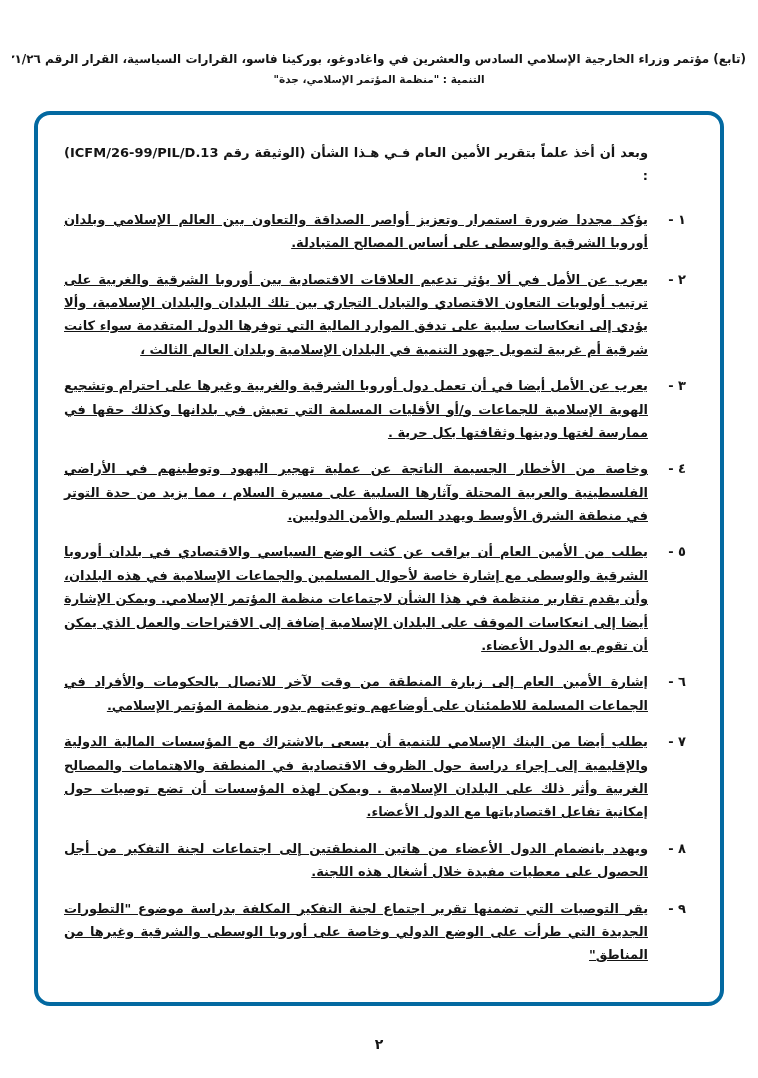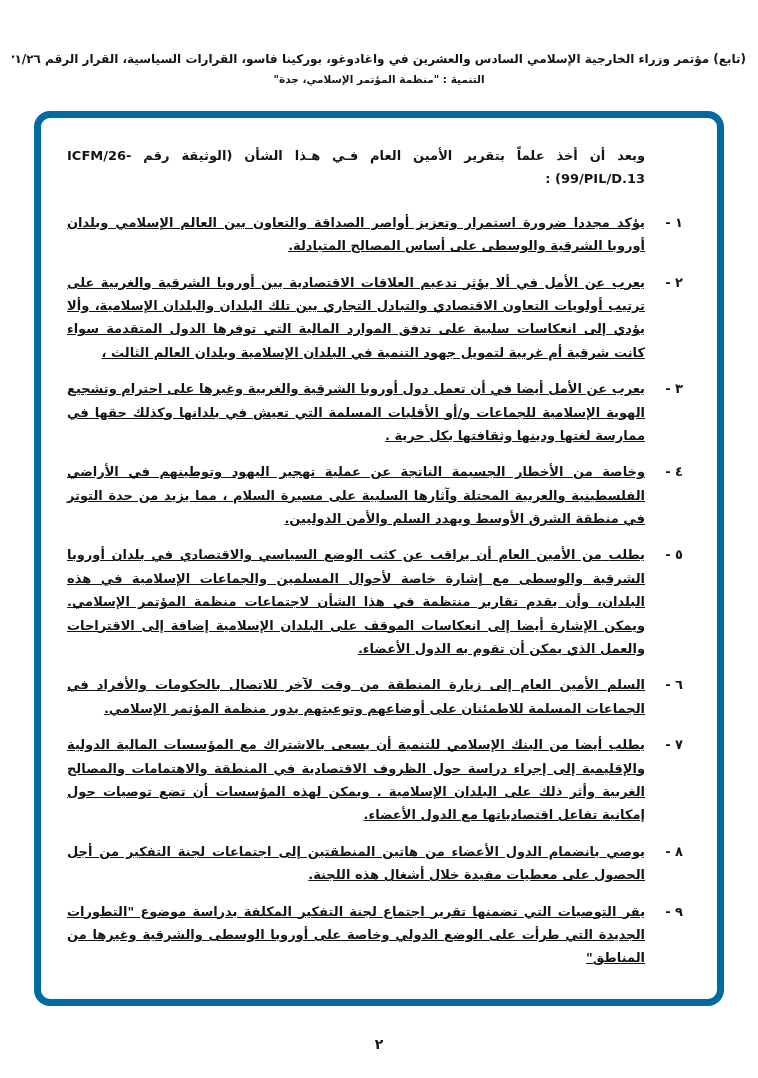--- a/index.html
+++ b/index.html
@@ -28,21 +28,21 @@
   .header-source {
     margin-top: 7px;
     text-align: center;
     font-weight: bold;
     font-size: 10.5px;
   }
   .frame {
     width: 690px;
     height: 895px;
     margin: 26px auto 0 auto;
-    border: 7px solid #0369a1;
+    border: 4px solid #0369a1;
     border-radius: 16px;
     padding: 26px 34px 16px 26px;
     overflow: hidden;
     background: #ffffff;
   }
   .intro {
     margin: 0 38px 20px 0;
     font-size: 13px;
     font-weight: bold;
     line-height: 1.8;
@@ -129,37 +129,37 @@
       <div class="item-marker">٥ -</div>
       <p class="item-text">
         <span class="lead">يطلب</span>
         <span>من الأمين العام أن يراقب عن كثب الوضع السياسي والاقتصادي في بلدان أوروبا الشرقية والوسطى مع إشارة خاصة لأحوال المسلمين والجماعات الإسلامية في هذه البلدان، وأن يقدم تقارير منتظمة في هذا الشأن لاجتماعات منظمة المؤتمر الإسلامي. ويمكن الإشارة أيضا إلى انعكاسات الموقف على البلدان الإسلامية إضافة إلى الاقتراحات والعمل الذي يمكن أن تقوم به الدول الأعضاء.</span>
       </p>
     </div>
 
     <div class="item">
       <div class="item-marker">٦ -</div>
       <p class="item-text">
-        <span class="lead">السلم</span>
+        <span class="lead">إشارة</span>
         <span>الأمين العام إلى زيارة المنطقة من وقت لآخر للاتصال بالحكومات والأفراد في الجماعات المسلمة للاطمئنان على أوضاعهم وتوعيتهم بدور منظمة المؤتمر الإسلامي.</span>
       </p>
     </div>
 
     <div class="item">
       <div class="item-marker">٧ -</div>
       <p class="item-text">
         <span class="lead">يطلب</span>
         <span>أيضا من البنك الإسلامي للتنمية أن يسعى بالاشتراك مع المؤسسات المالية الدولية والإقليمية إلى إجراء دراسة حول الظروف الاقتصادية في المنطقة والاهتمامات والمصالح الغربية وأثر ذلك على البلدان الإسلامية . ويمكن لهذه المؤسسات أن تضع توصيات حول إمكانية تفاعل اقتصادياتها مع الدول الأعضاء.</span>
       </p>
     </div>
 
     <div class="item">
       <div class="item-marker">٨ -</div>
       <p class="item-text">
-        <span class="lead">يوصي</span>
+        <span class="lead">ويهدد</span>
         <span>بانضمام الدول الأعضاء من هاتين المنطقتين إلى اجتماعات لجنة التفكير من أجل الحصول على معطيات مفيدة خلال أشغال هذه اللجنة.</span>
       </p>
     </div>
 
     <div class="item">
       <div class="item-marker">٩ -</div>
       <p class="item-text">
         <span class="lead">يقر</span>
         <span>التوصيات التي تضمنها تقرير اجتماع لجنة التفكير المكلفة بدراسة موضوع "التطورات الجديدة التي طرأت على الوضع الدولي وخاصة على أوروبا الوسطى والشرقية وغيرها من المناطق"</span>
       </p>

